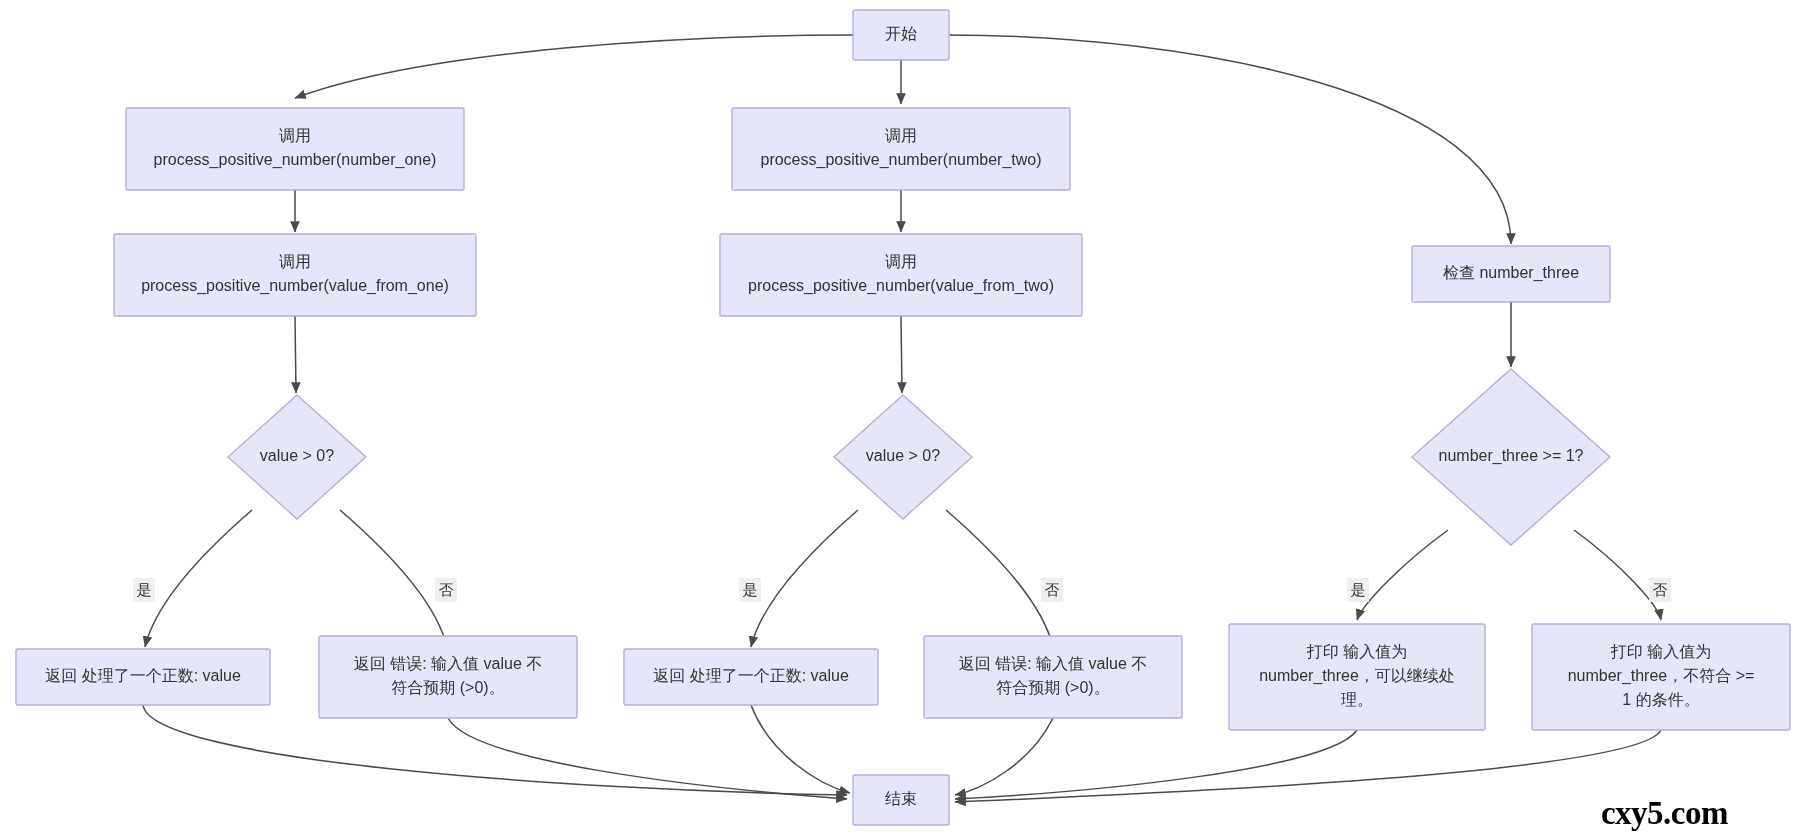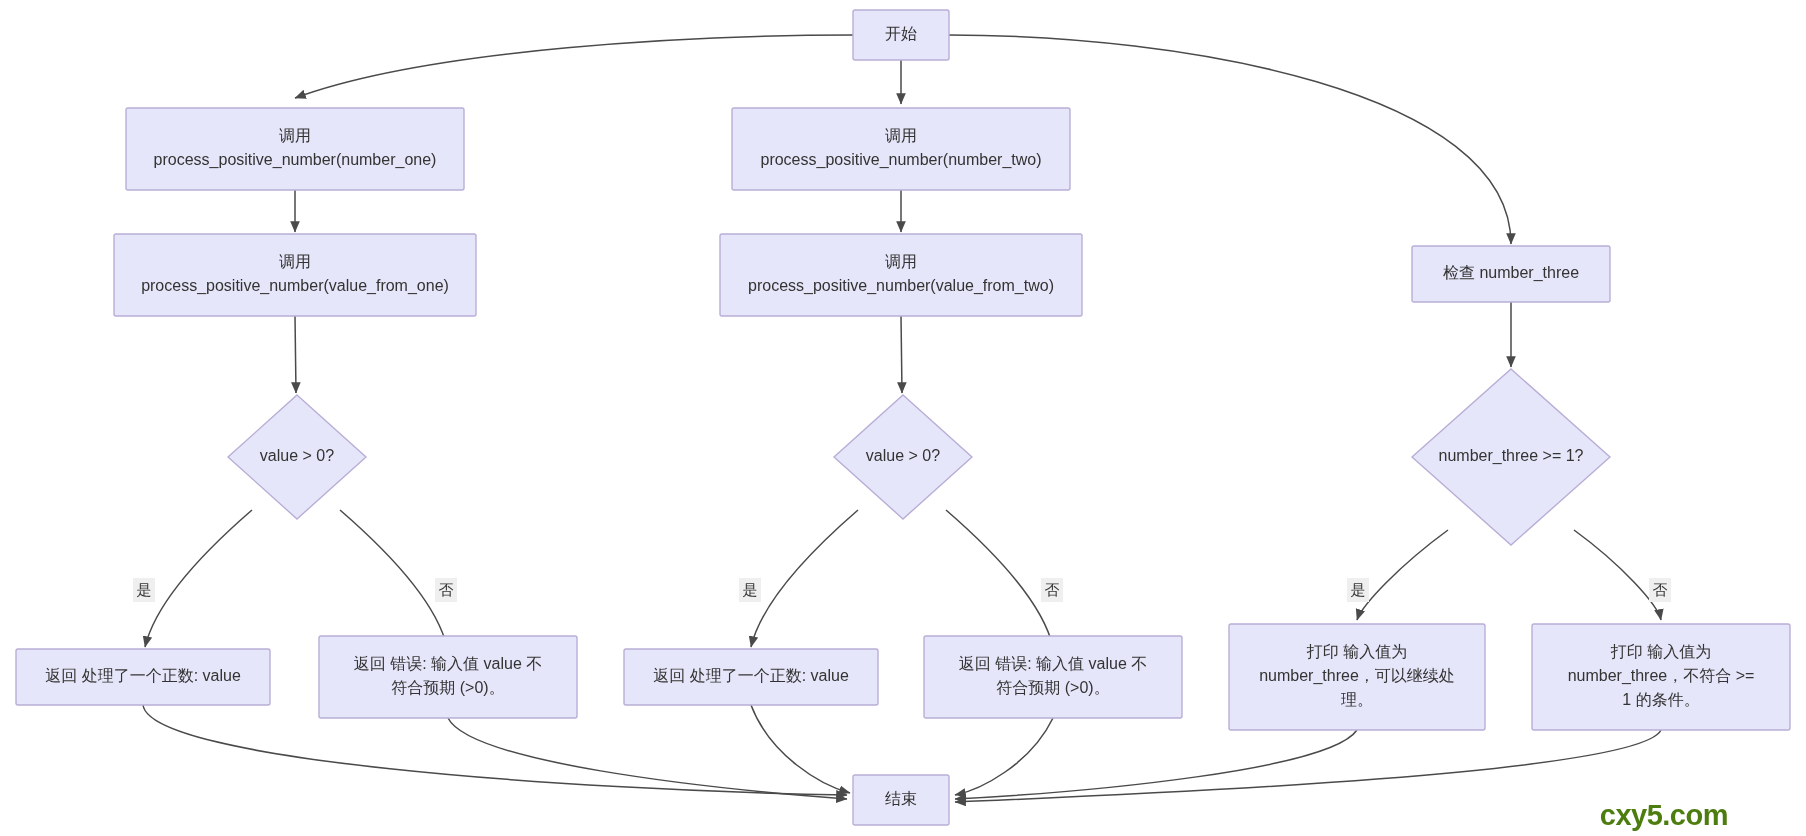--- a/index.html
+++ b/index.html
@@ -18,22 +18,22 @@
     dominant-baseline:middle;white-space:pre;
   }
   .edge-line{fill:none;stroke:#4a4a4a;stroke-width:1.5px;}
   .edge-label-bg{fill:#efefef;}
   .edge-label-text{
     font-family:"Liberation Sans","DejaVu Sans",sans-serif;
     font-size:15px;fill:#333333;text-anchor:middle;dominant-baseline:middle;
   }
   .watermark{
     position:absolute;right:14px;bottom:6px;
-    font-family:Liberation Sans, sans-serif;
-    font-size:29px;font-weight:bold;color:#4d7c0f;
+    font-family:Liberation Serif, serif;
+    font-size:33px;font-weight:bold;color:#000000;
     letter-spacing:-0.5px;line-height:1;
   }
 </style>
 </head>
 <body>
 
 <div id="flow-root">
   <svg id="flow-canvas" viewBox="0 0 1806 836">
     <defs>
       <marker id="arrowhead" markerWidth="9" markerHeight="9" refX="7.2" refY="3.2" orient="auto" markerUnits="strokeWidth">

